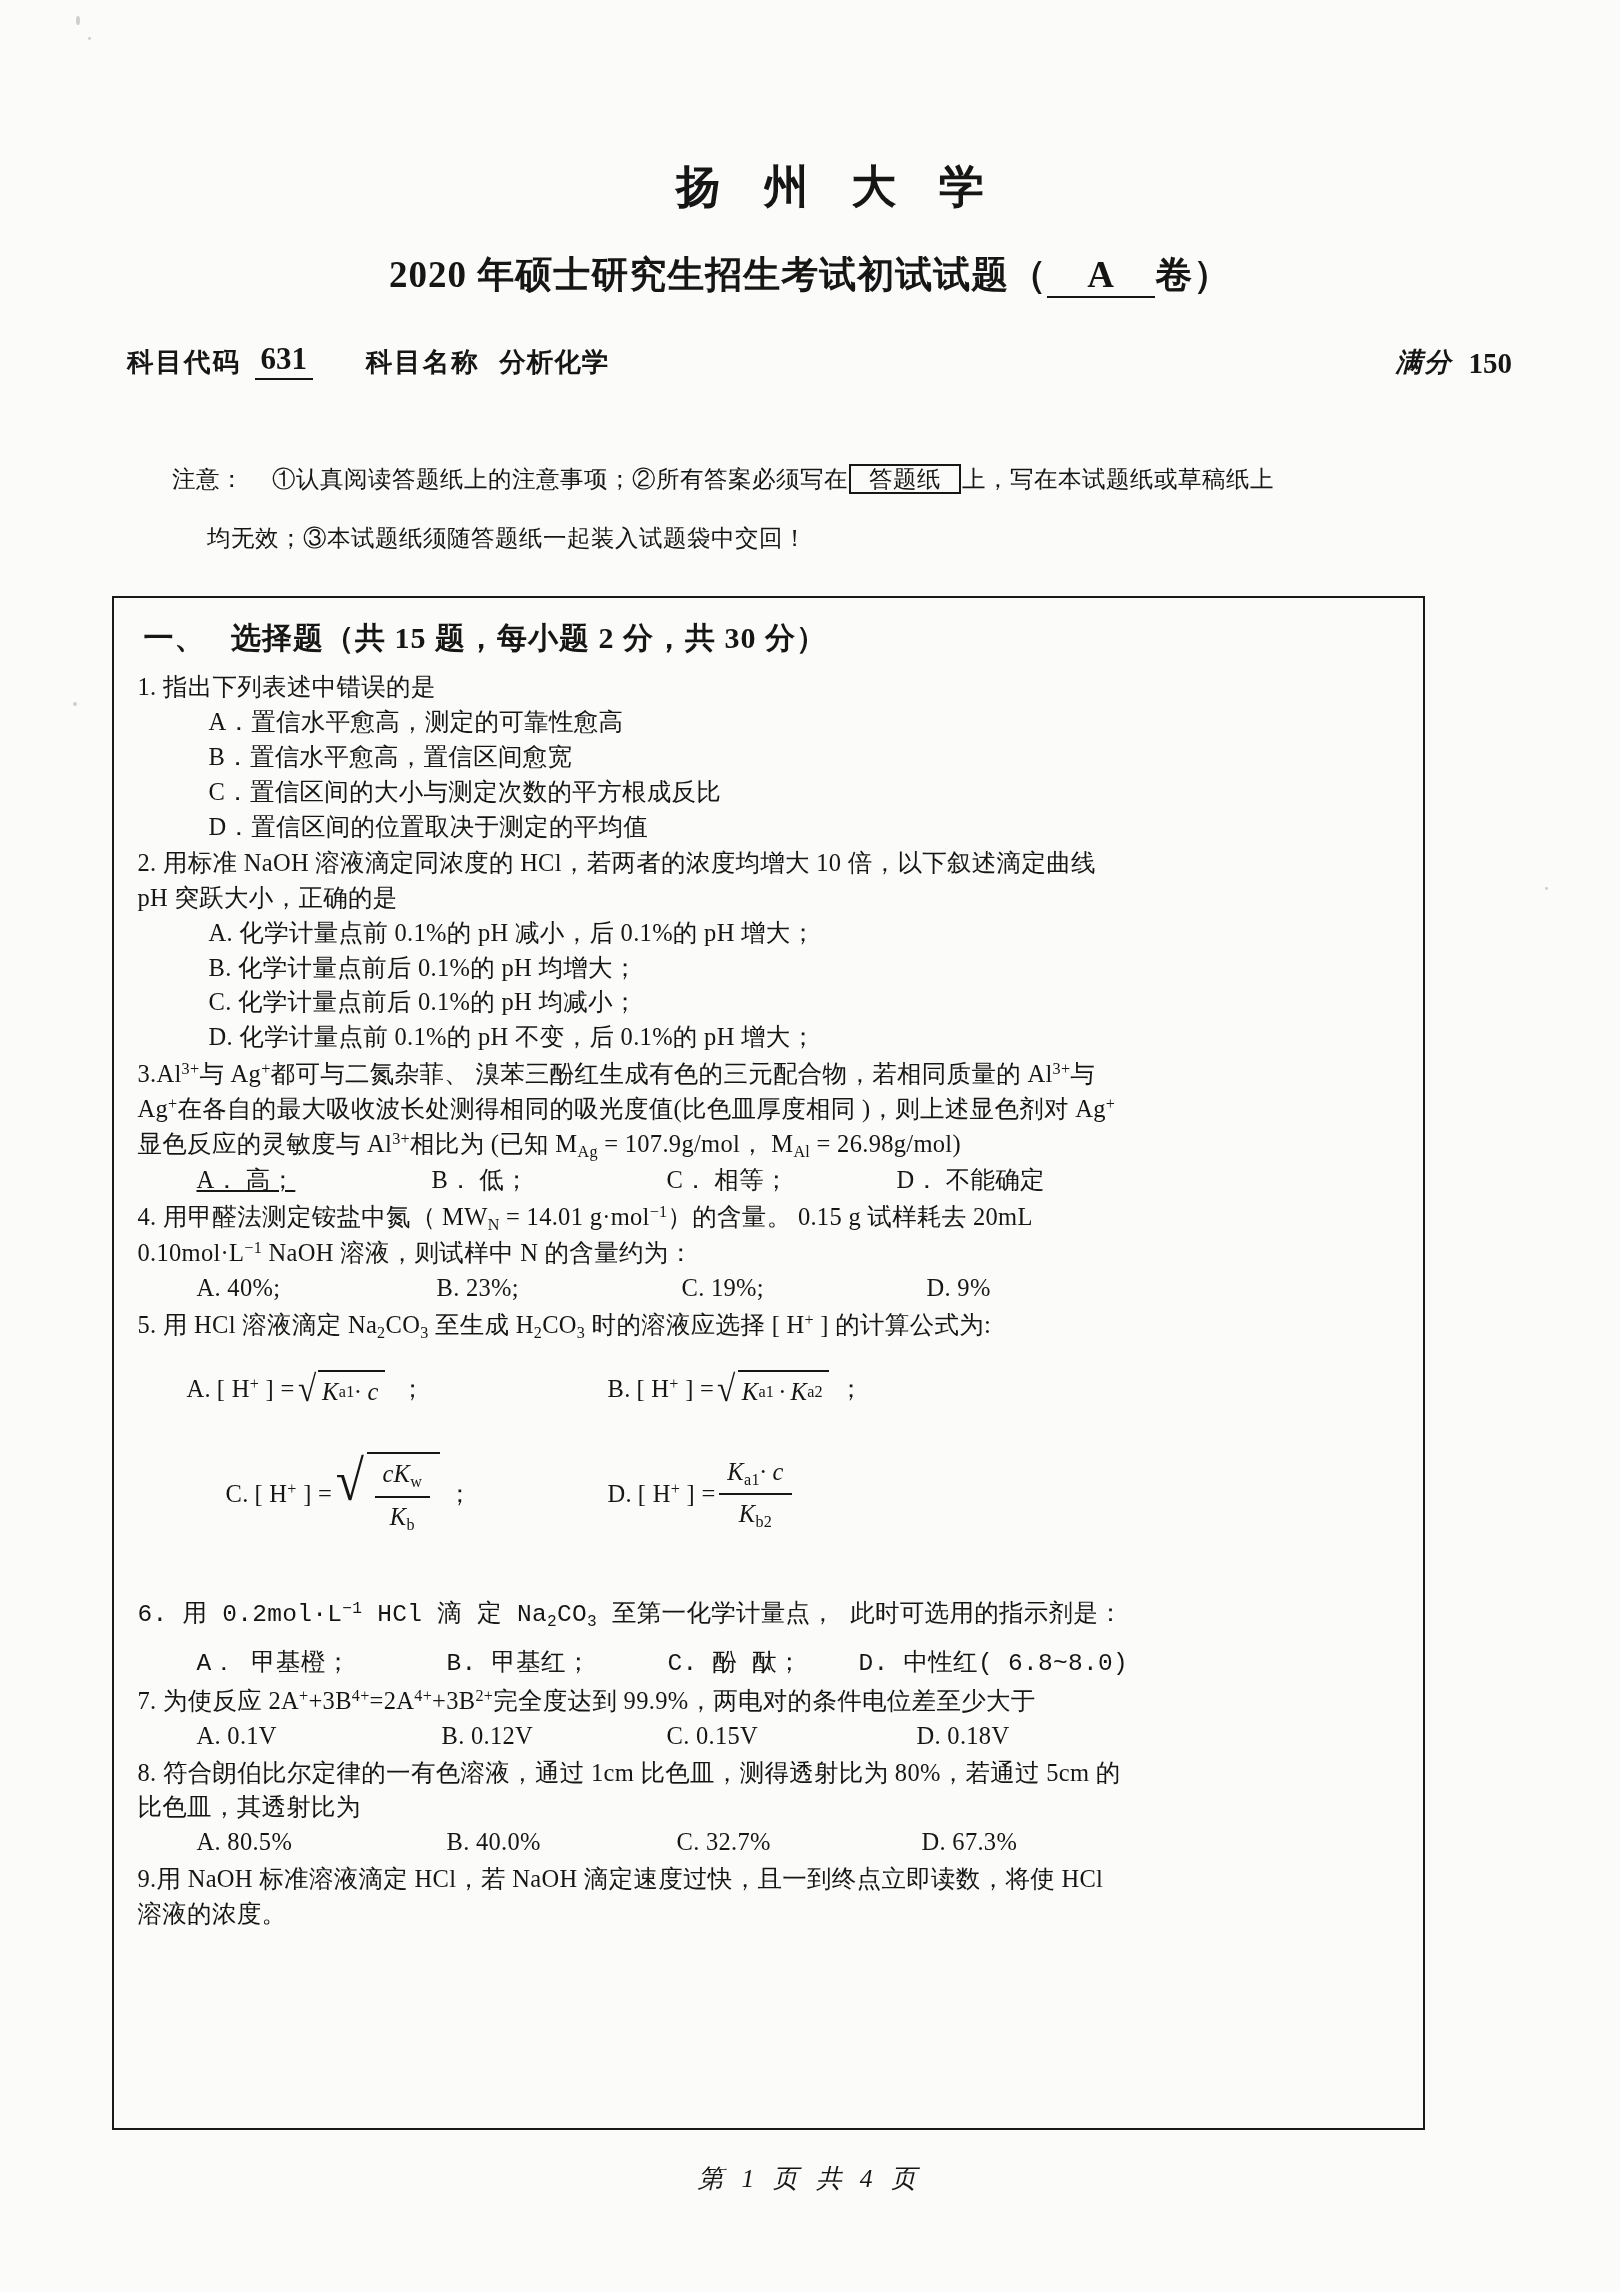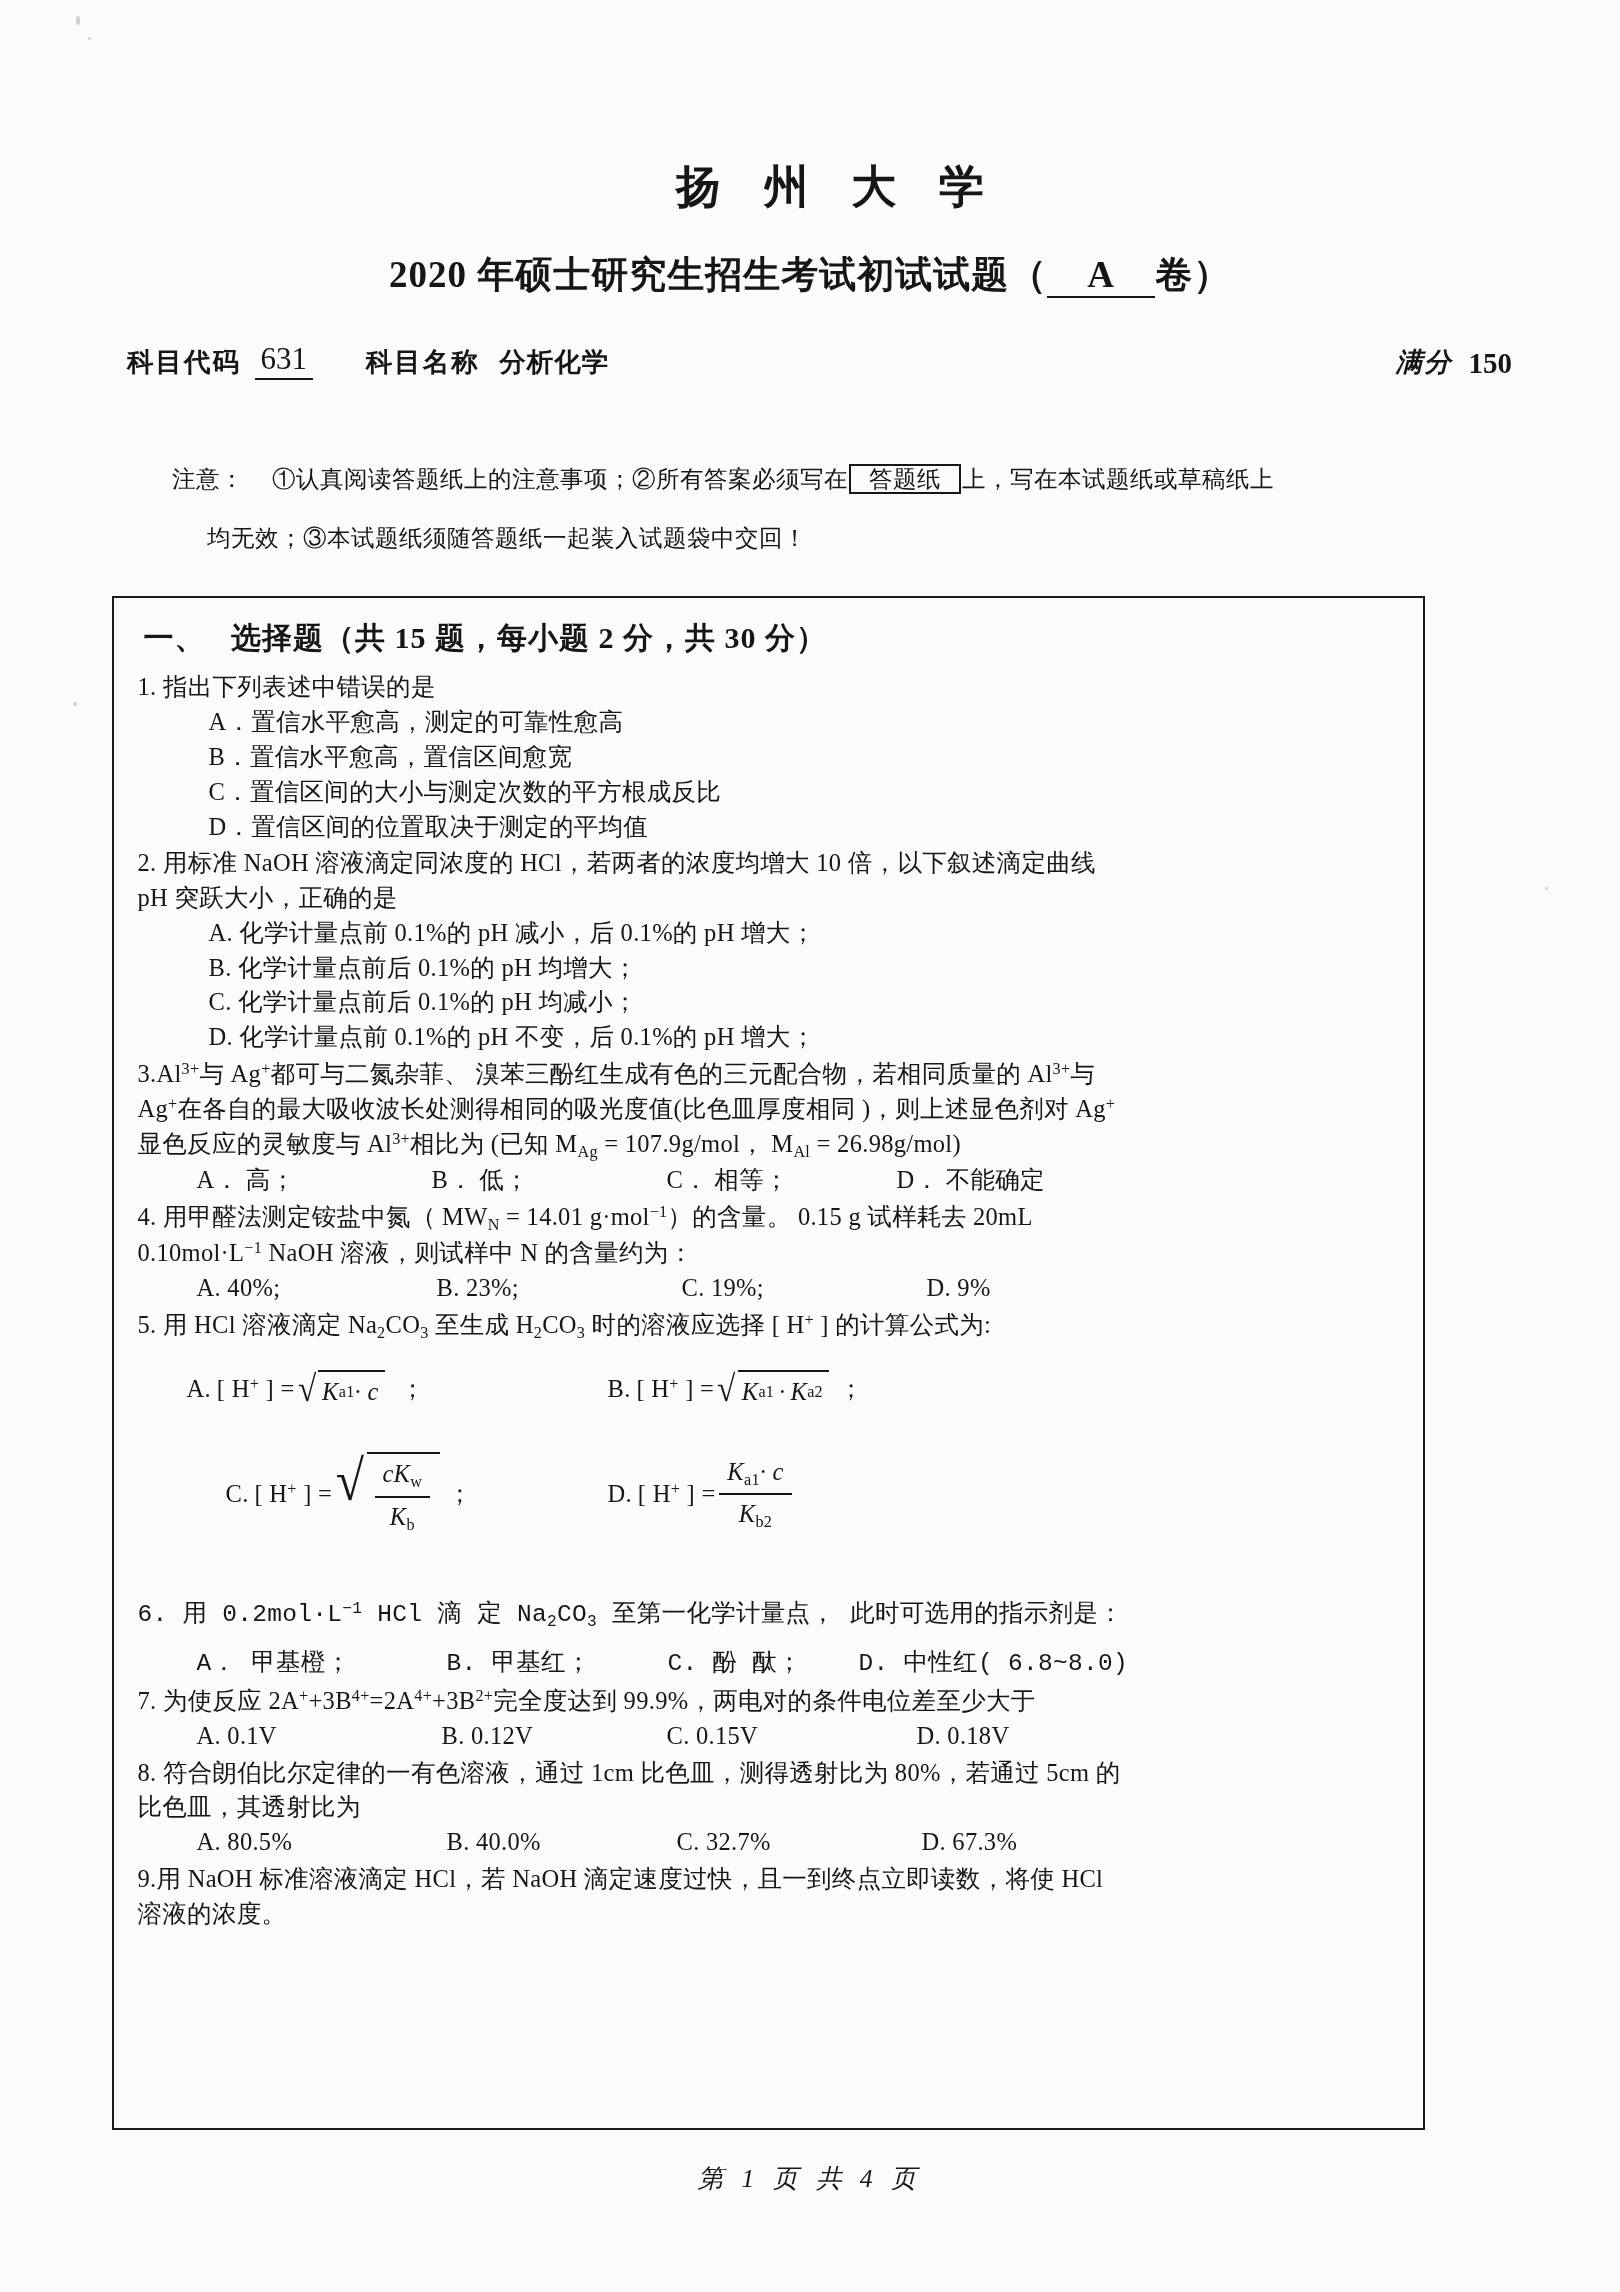--- a/index.html
+++ b/index.html
@@ -35,21 +35,21 @@
     text-align:center;font-weight:bold;
   }
 
   .meta-row{
     position:absolute;left:127px;right:108px;top:341px;
     font-size:26.5px;font-weight:bold;
     display:flex;align-items:flex-end;
   }
   .meta-row .lbl{letter-spacing:2px;}
   .meta-row .code{
-    font-size:31px;font-weight:normal;margin:0 7.8px 0 13.7px;
+    font-size:31px;font-weight:bold;margin:0 7.8px 0 13.7px;
     border-bottom:2.9px solid #161616;padding:0 5.9px 1px 5.9px;
     font-family:"Liberation Serif",serif;
   }
   .meta-row .gap1{width:45px;}
   .meta-row .subject{margin-left:19.6px;letter-spacing:1px;}
   .meta-row .spacer{flex:1;}
   .meta-row .full{letter-spacing:2px;font-style:italic;}
   .meta-row .fullnum{margin-left:15.7px;font-size:29px;}
 
   .notice{
@@ -169,21 +169,21 @@
       <span class="opt">B. 化学计量点前后 0.1%的 pH 均增大；</span>
       <span class="opt">C. 化学计量点前后 0.1%的 pH 均减小；</span>
       <span class="opt">D. 化学计量点前 0.1%的 pH 不变，后 0.1%的 pH 增大；</span>
     </div>
 
     <div class="q">
       <span class="stem"><span>3.Al</span><sup>3+</sup><span>与 Ag</span><sup>+</sup><span>都可与二氮杂菲、 溴苯三酚红生成有色的三元配合物，若相同质量的 Al</span><sup>3+</sup><span>与</span></span>
       <span class="stem">Ag<sup>+</sup><span>在各自的最大吸收波长处测得相同的吸光度值(比色皿厚度相同 )，则上述显色剂对 Ag</span><sup>+</sup></span>
       <span class="stem"><span>显色反应的灵敏度与 Al</span><sup>3+</sup><span>相比为 (已知 M</span><sub>Ag</sub><span> = 107.9g/mol， M</span><sub>Al</sub><span> = 26.98g/mol)</span></span>
       <div class="optrow">
-        <span style="width:235px;">A． 高；</span>
+        <span style="width:235px;text-decoration:underline;">A． 高；</span>
         <span style="width:235px;">B． 低；</span>
         <span style="width:230px;">C． 相等；</span>
         <span>D． 不能确定</span>
       </div>
     </div>
 
     <div class="q">
       <span class="stem"><span>4. 用甲醛法测定铵盐中氮（ MW</span><sub>N</sub><span> = 14.01 g·mol</span><sup>−1</sup><span>）的含量。 0.15 g 试样耗去  20mL</span></span>
       <span class="stem"><span>0.10mol·L</span><sup>−1</sup><span> NaOH 溶液，则试样中 N 的含量约为：</span></span>
       <div class="optrow">

